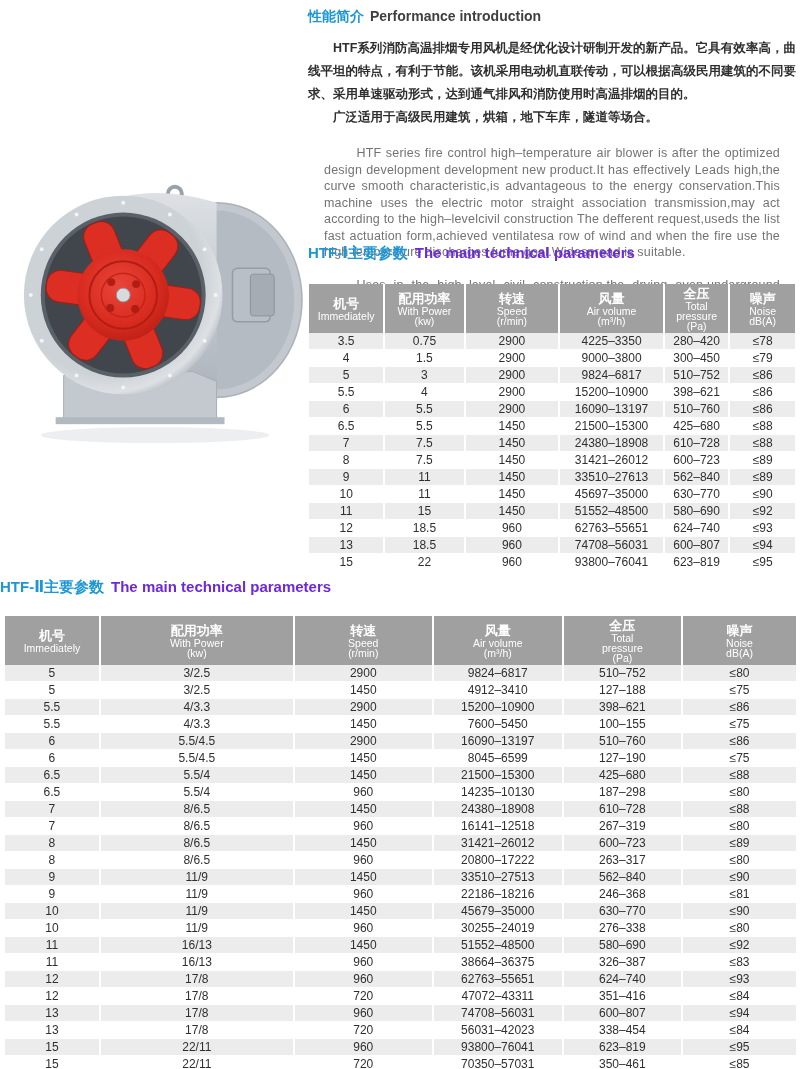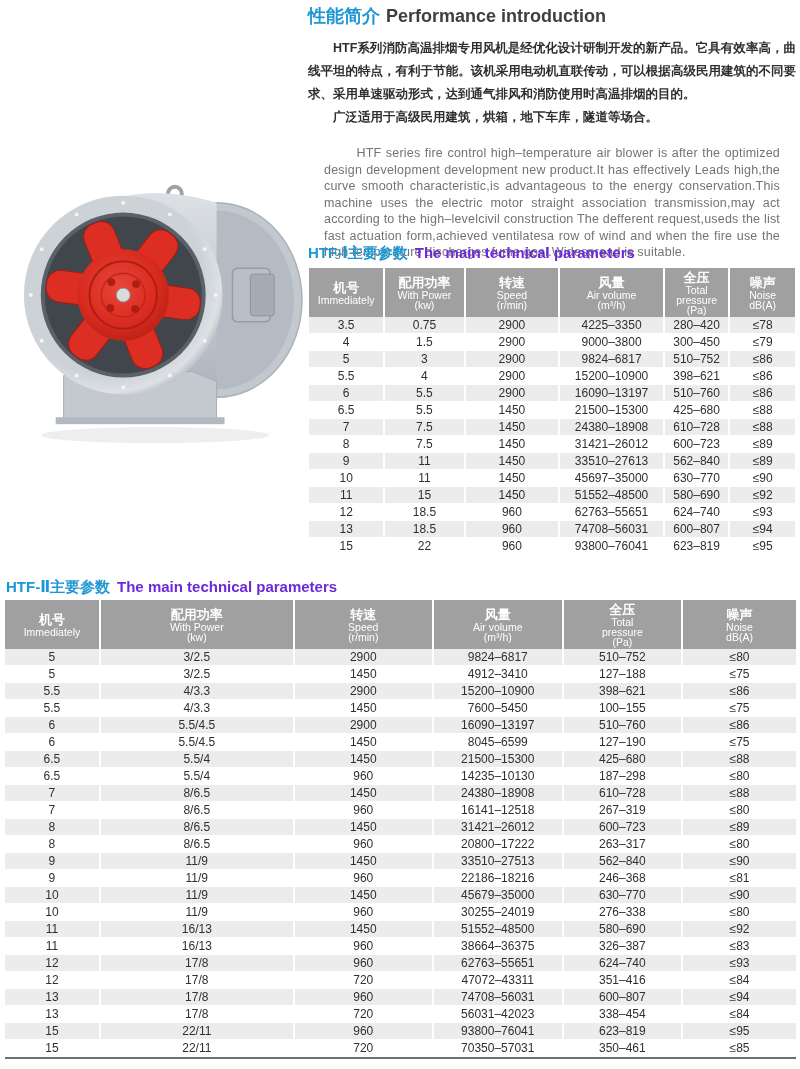--- a/index.html
+++ b/index.html
@@ -5,53 +5,53 @@
   html,body{margin:0;padding:0;}
   body{
     width:800px;height:1069px;position:relative;background:#ffffff;
     font-family:"Liberation Sans","DejaVu Sans",sans-serif;color:#303030;
     overflow:hidden;
   }
   .abs{position:absolute;}
 
   
   .intro{left:308px;top:6px;width:488px;}
-  .sec-title{font-size:18px;font-weight:bold;line-height:20px;white-space:nowrap;}
+  .sec-title{font-size:14px;font-weight:bold;line-height:20px;white-space:nowrap;}
   .sec-title .zh{color:#1d96d4;}
   .sec-title .en{color:#3f3f3f;font-weight:600;margin-left:6px;}
   .zh-para{font-size:12.5px;line-height:23px;text-align:justify;margin:0;text-indent:2em;color:#2e2e2e;font-weight:600;}
   .zh-block{margin-top:11px;}
   .en-block{margin-top:10px;}
   .en-para{font-size:12.5px;line-height:16.5px;text-align:justify;margin:16px;text-indent:2.6em;color:#737373;letter-spacing:.2px;}
 
   
   .tbl-title{font-size:15px;font-weight:bold;line-height:20px;white-space:nowrap;}
   .tbl-title .zh{color:#1d96d4;}
   .tbl-title .en{color:#6d28d9;font-weight:600;margin-left:7px;}
-  table.params{border-collapse:collapse;table-layout:fixed;width:100%;}
+  table.params{border-collapse:collapse;table-layout:fixed;width:100%;margin-top:16px;}
   table.params th{
     background:#a0a0a0;color:#ffffff;font-weight:normal;
     padding:3px 0 2px 0;vertical-align:middle;
     border-right:2px solid #ffffff;
   }
   table.params th:last-child{border-right:none;}
   table.params .h-zh{font-size:13px;font-weight:bold;line-height:14px;}
   table.params .h-en{font-size:10.5px;line-height:10px;}
   table.params td{
     text-align:center;font-size:12px;line-height:16px;height:16px;color:#2f2f2f;
     border-right:2px solid #ffffff;border-bottom:1px solid #ffffff;
     padding:0;overflow:hidden;white-space:nowrap;
   }
   table.params td:last-child{border-right:none;}
   table.params tbody tr:nth-child(odd) td{background:#ececec;}
   table.params tbody tr:nth-child(even) td{background:#ffffff;}
   .t1-wrap{left:309px;top:268px;width:486px;}
   .t1-title{left:308px;top:243px;}
   .t2-wrap{left:5px;top:600px;width:791px;border-bottom:2px solid #6e6e6e;}
-  .t2-title{left:6px;top:577px;}
+  .t2-title{left:0;top:577px;}
   
   .t1-wrap col.c0{width:15.5%;} .t1-wrap col.c1{width:16.5%;} .t1-wrap col.c2{width:19.5%;}
   .t1-wrap col.c3{width:21.5%;} .t1-wrap col.c4{width:13.5%;} .t1-wrap col.c5{width:13.5%;}
   
   .t2-wrap col.c0{width:12%;} .t2-wrap col.c1{width:24.5%;} .t2-wrap col.c2{width:17.6%;}
   .t2-wrap col.c3{width:16.4%;} .t2-wrap col.c4{width:15.1%;} .t2-wrap col.c5{width:14.4%;}
 
   .fan-box{left:6px;top:150px;width:298px;height:300px;}
 </style>
 </head>

